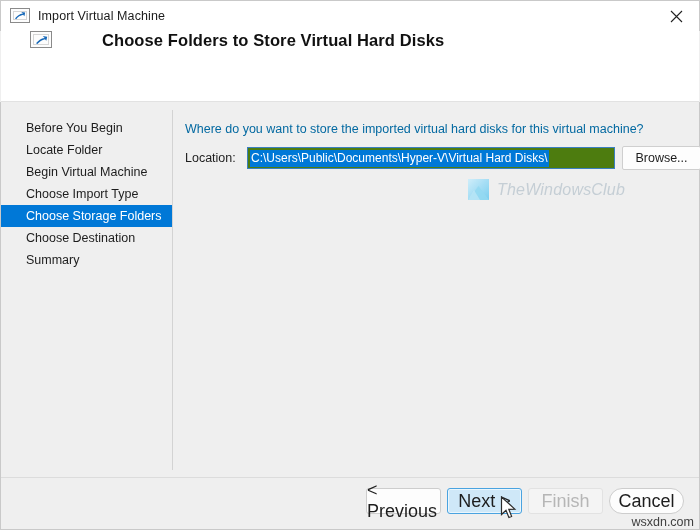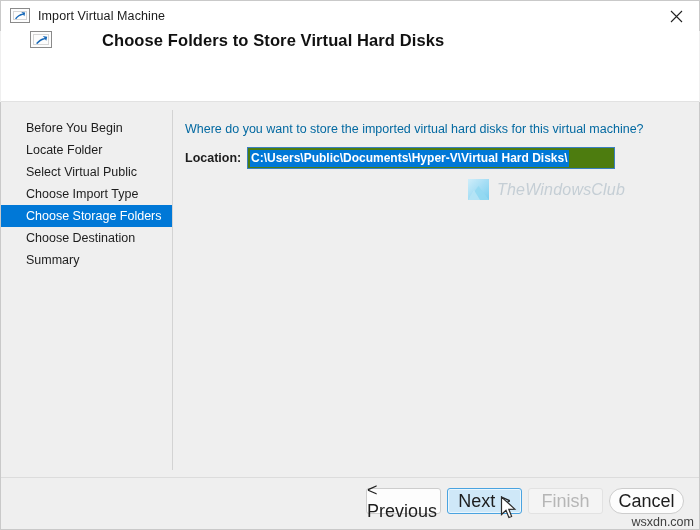--- a/index.html
+++ b/index.html
@@ -175,21 +175,20 @@
     left: 12px; top: 19px;
     font-size: 12.5px;
     color: #0369a1;
     white-space: nowrap;
   }
   .loc-row {
     position: absolute;
     left: 12px; top: 44px;
     width: 505px;
     height: 24px;
-    font-weight: bold;
   }
   .loc-label {
     position: absolute;
     left: 0; top: 4px;
     font-size: 12.5px;
     color: #1d1d1d;
   }
   .loc-input {
     position: absolute;
     left: 62px; top: 0;
@@ -349,21 +348,21 @@
 
   <div class="sidebar">
     <div class="side-list">
       <div class="side-item">
         <span>Before You Begin</span>
       </div>
       <div class="side-item">
         <span>Locate Folder</span>
       </div>
       <div class="side-item">
-        <span>Select Virtual Public</span>
+        <span>Begin Virtual Machine</span>
       </div>
       <div class="side-item">
         <span>Choose Import Type</span>
       </div>
       <div class="side-item selected">
         <span>Choose Storage Folders</span>
       </div>
       <div class="side-item">
         <span>Choose Destination</span>
       </div>
@@ -374,20 +373,23 @@
   </div>
   <div class="side-divider"></div>
 
   <div class="content">
     <div class="prompt">Where do you want to store the imported virtual hard disks for this virtual machine?</div>
 
     <div class="loc-row">
       <div class="loc-label">Location:</div>
       <div class="loc-input" title="C:\Users\Public\Documents\Hyper-V\Virtual Hard Disks\">
         <span class="loc-value">C:\Users\Public\Documents\Hyper-V\Virtual Hard Disks\</span>
+      </div>
+      <div class="browse-btn">
+        <span>Browse...</span>
       </div>
     </div>
 
     <div class="watermark">
       <svg class="wm-logo" viewBox="0 0 21 21">
         <defs>
           <linearGradient id="wmg" x1="0" y1="0" x2="1" y2="1">
             <stop offset="0%" stop-color="#cfeefb"></stop>
             <stop offset="100%" stop-color="#74cdf0"></stop>
           </linearGradient>

